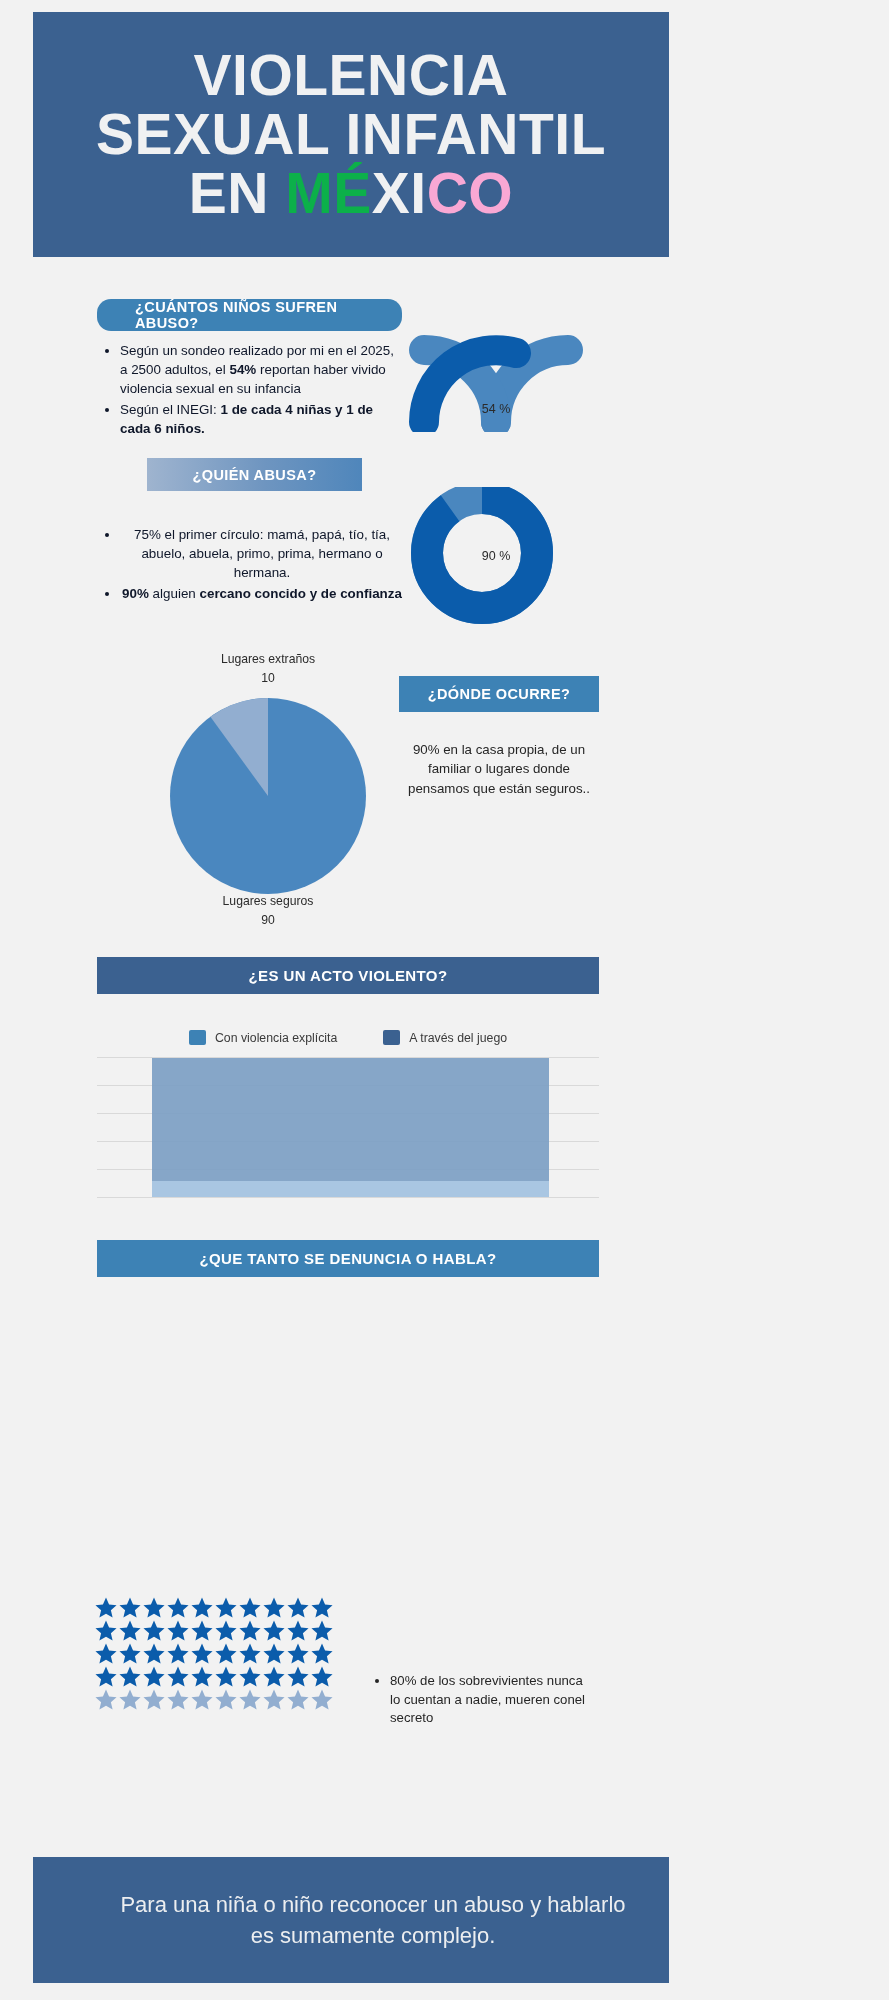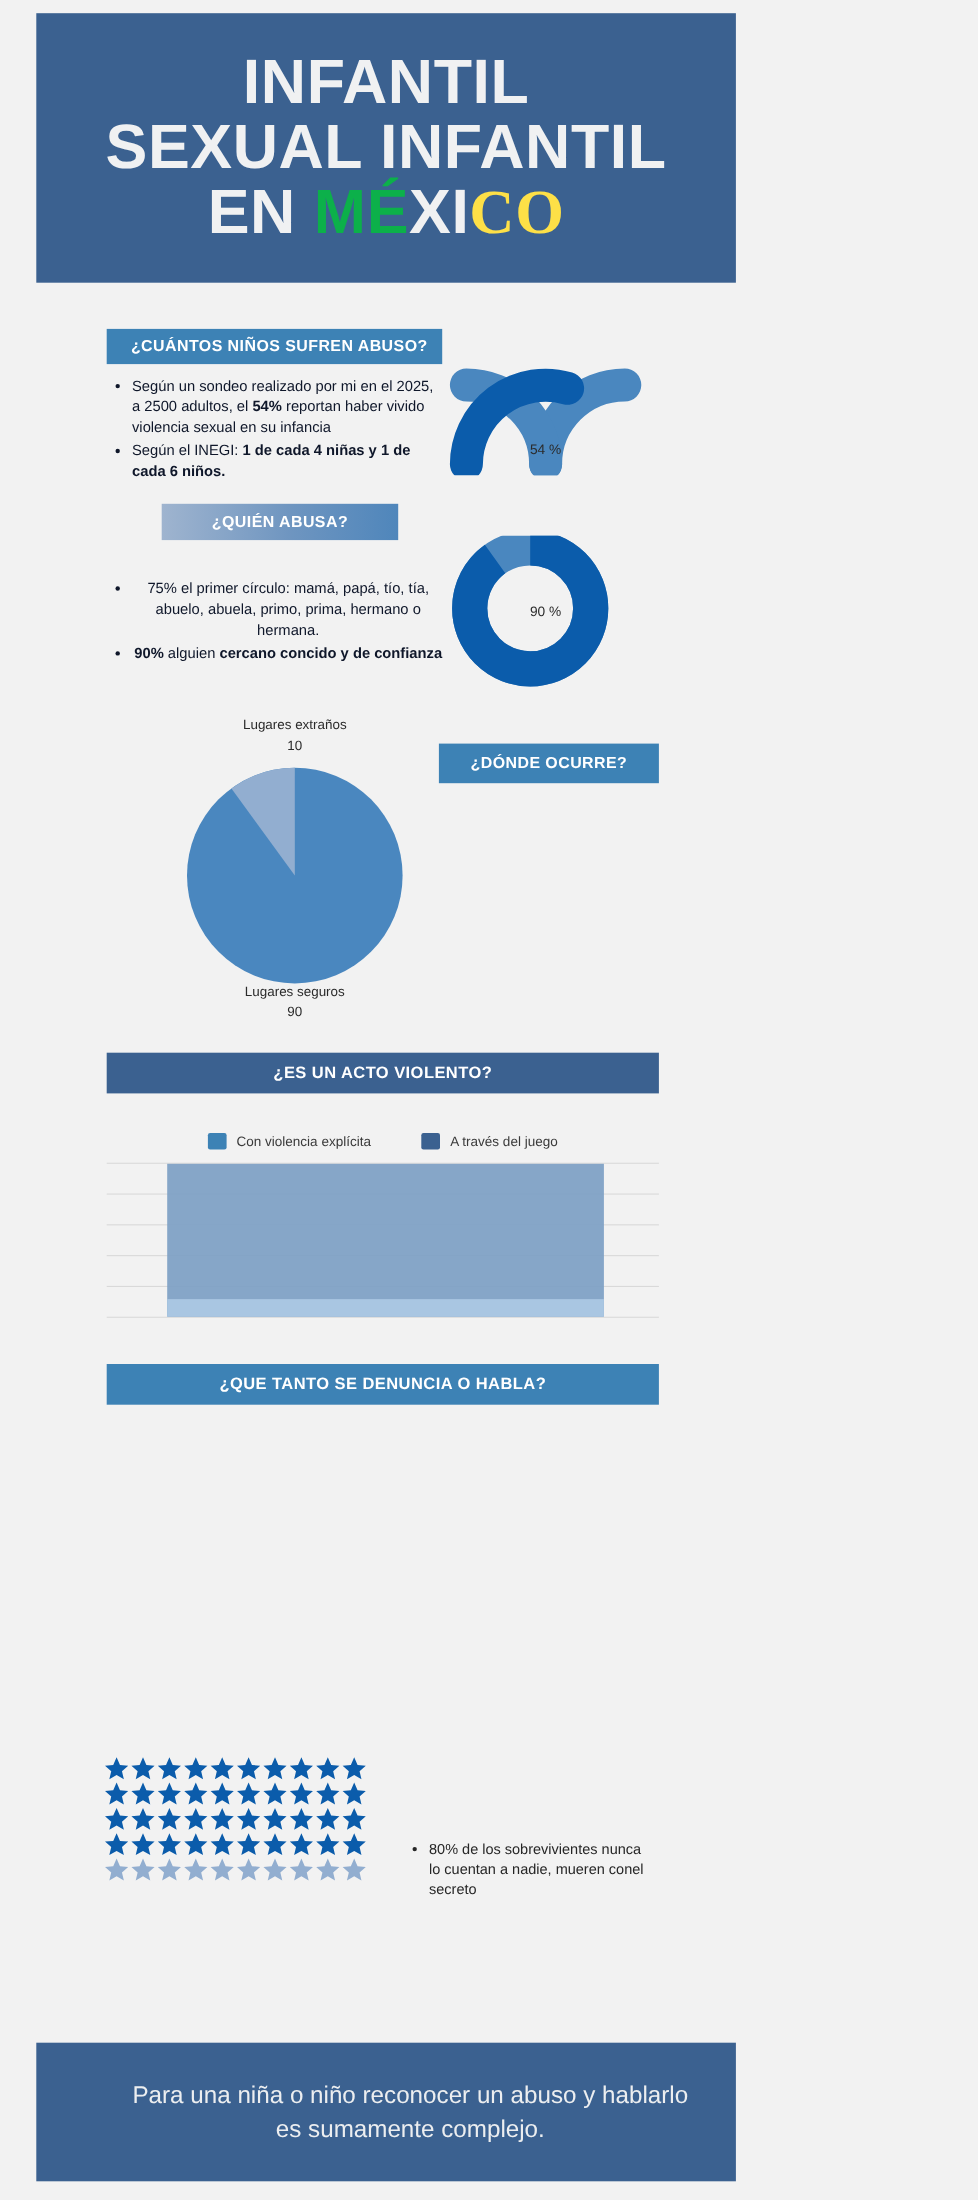--- a/index.html
+++ b/index.html
@@ -25,33 +25,33 @@
     color: #f0f1f2;
     font-weight: bold;
     font-size: 57px;
     line-height: 1.04;
     letter-spacing: 0.5px;
     padding: 0 18px;
   }
   .hero-title .ln { display: block; white-space: nowrap; }
   .grn { color: #0cb04a; }
   .wht { color: #f0f1f2; }
-  .red { color: #fde047; font-family: Liberation Serif, serif; }
+  .red { color: #f9a8d4; }
 
   
   .banner {
     position: absolute;
     background: #3d82b5;
     color: #ffffff;
     font-weight: bold;
     display: flex; align-items: center;
     letter-spacing: 0.4px;
   }
   .banner.center { justify-content: center; }
-  .banner.left { justify-content: flex-start; padding-left: 22px; }
+  .banner.left { justify-content: flex-start; padding-left: 38px; border-radius: 14px; }
 
   #banner-cuantos { left: 97px; top: 299px; width: 305px; height: 32px; font-size: 14.5px; }
   #banner-quien   { left: 147px; top: 458px; width: 215px; height: 33px; font-size: 14.5px;
                     background: linear-gradient(90deg,#9fb4cf 0%, #6e95c0 55%, #4f86bb 100%); }
   #banner-donde   { left: 399px; top: 676px; width: 200px; height: 36px; font-size: 14.5px; }
   #banner-acto    { left: 97px; top: 957px; width: 502px; height: 37px; font-size: 15px; background:#3b6190; }
   #banner-denuncia{ left: 97px; top: 1240px; width: 502px; height: 37px; font-size: 15px; }
 
   
   .bullets { position: absolute; font-size: 13.4px; line-height: 1.42; color: #0f172a; }
@@ -122,21 +122,21 @@
     margin-left: 44px;
   }
 </style>
 </head>
 <body>
 
 <div class="page">
 
   <div class="hero">
     <div class="hero-title">
-      <span class="ln">INFANTIL</span>
+      <span class="ln">VIOLENCIA</span>
       <span class="ln">SEXUAL INFANTIL</span>
       <span class="ln"><span class="wht">EN </span><span class="grn">MÉ</span><span class="wht">XI</span><span class="red">CO</span></span>
     </div>
   </div>
 
   <div class="banner left" id="banner-cuantos">¿CUÁNTOS NIÑOS SUFREN ABUSO?</div>
 
   <ul class="bullets" id="list-cuantos">
     <li>Según un sondeo realizado por mi en el 2025,  a 2500 adultos, el <b>54%</b> reportan haber vivido violencia sexual en su infancia</li>
     <li>Según el INEGI: <b>1 de cada 4 niñas y 1 de cada 6 niños.</b></li>
@@ -177,20 +177,21 @@
       <circle cx="150" cy="108" r="98" fill="#4a87bf"></circle>
       <path d="M 150 108 L 150 10 A 98 98 0 0 0 92.4 28.8 Z" fill="#92aed0"></path>
     </svg>
     <div class="pie-lbl-bot">
       <span>Lugares seguros</span><br>
       <span>90</span>
     </div>
   </div>
 
   <div class="banner center" id="banner-donde">¿DÓNDE OCURRE?</div>
+  <div id="donde-text">90% en la casa propia, de un familiar o lugares donde pensamos que están seguros..</div>
 
   <div class="banner center" id="banner-acto">¿ES UN ACTO VIOLENTO?</div>
 
   <div class="legend">
     <div class="item">
       <span class="sw" style="background:#3d82b5"></span>
       <span>Con violencia explícita</span>
     </div>
     <div class="item">
       <span class="sw" style="background:#3b6190"></span>

